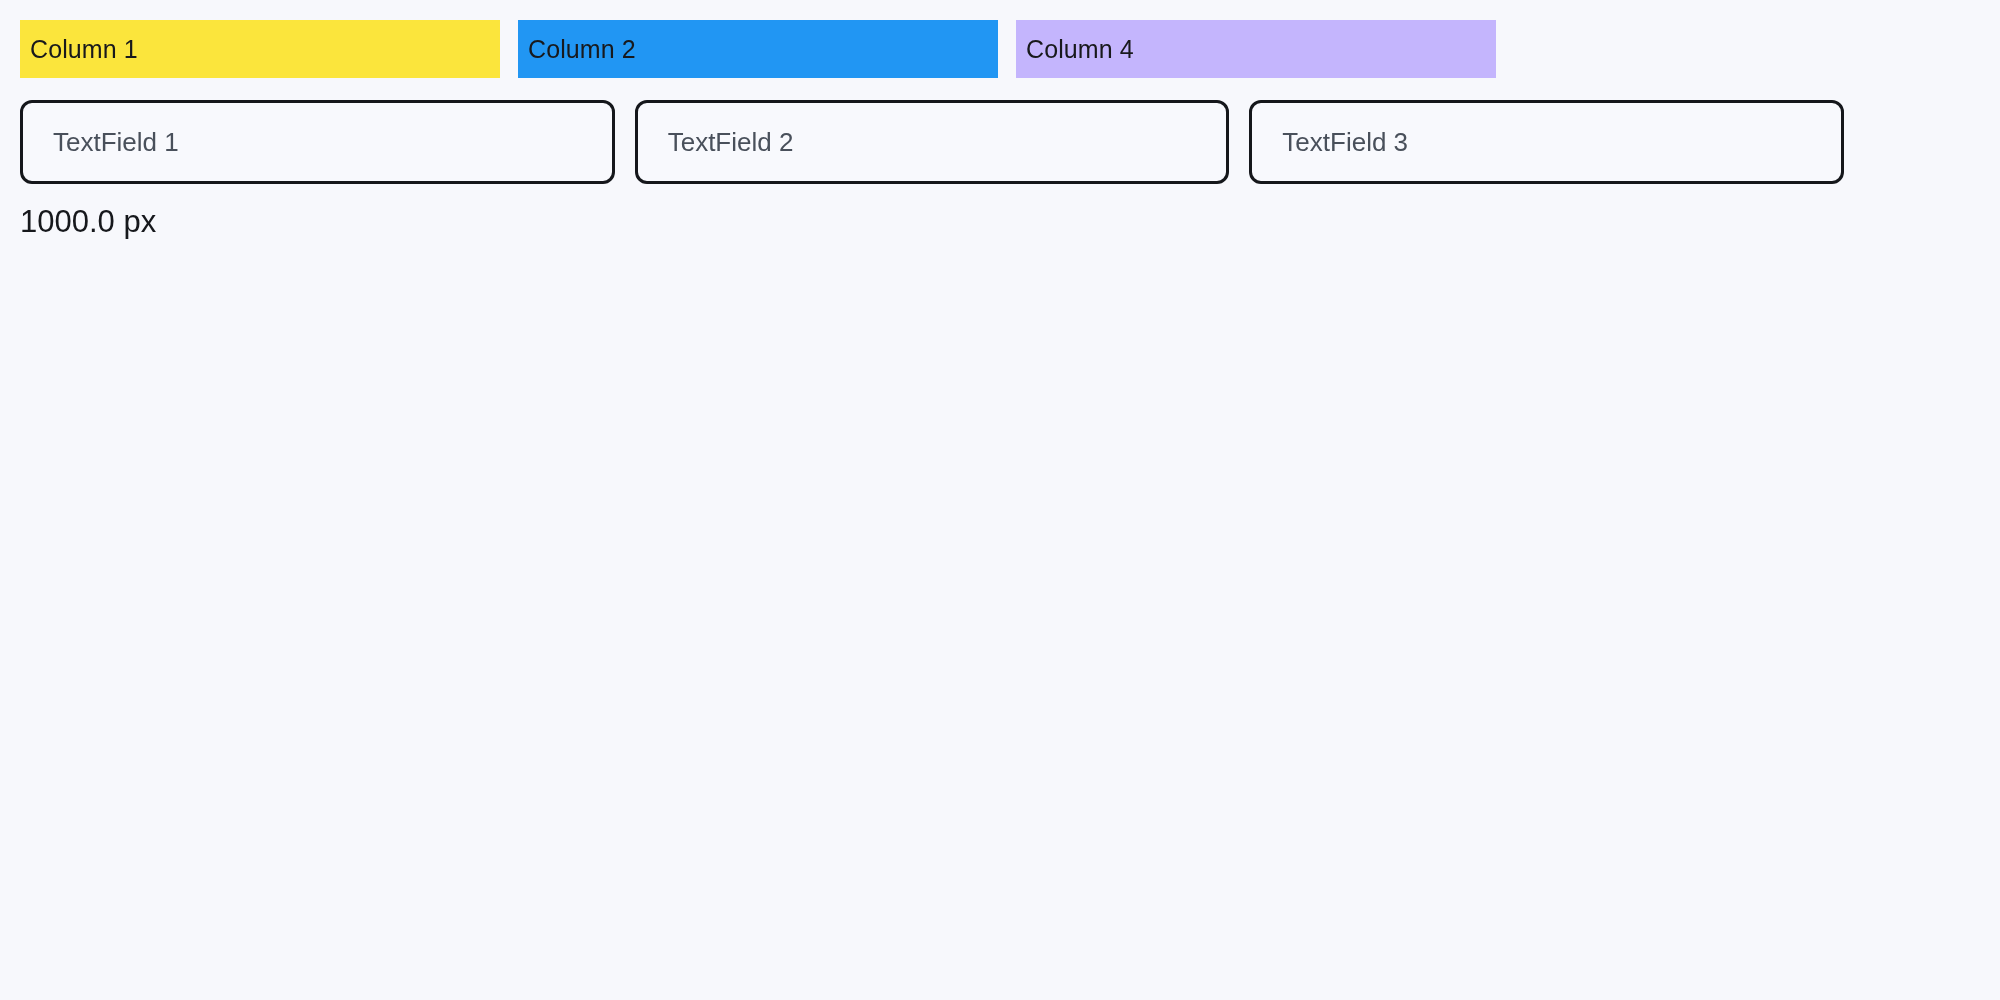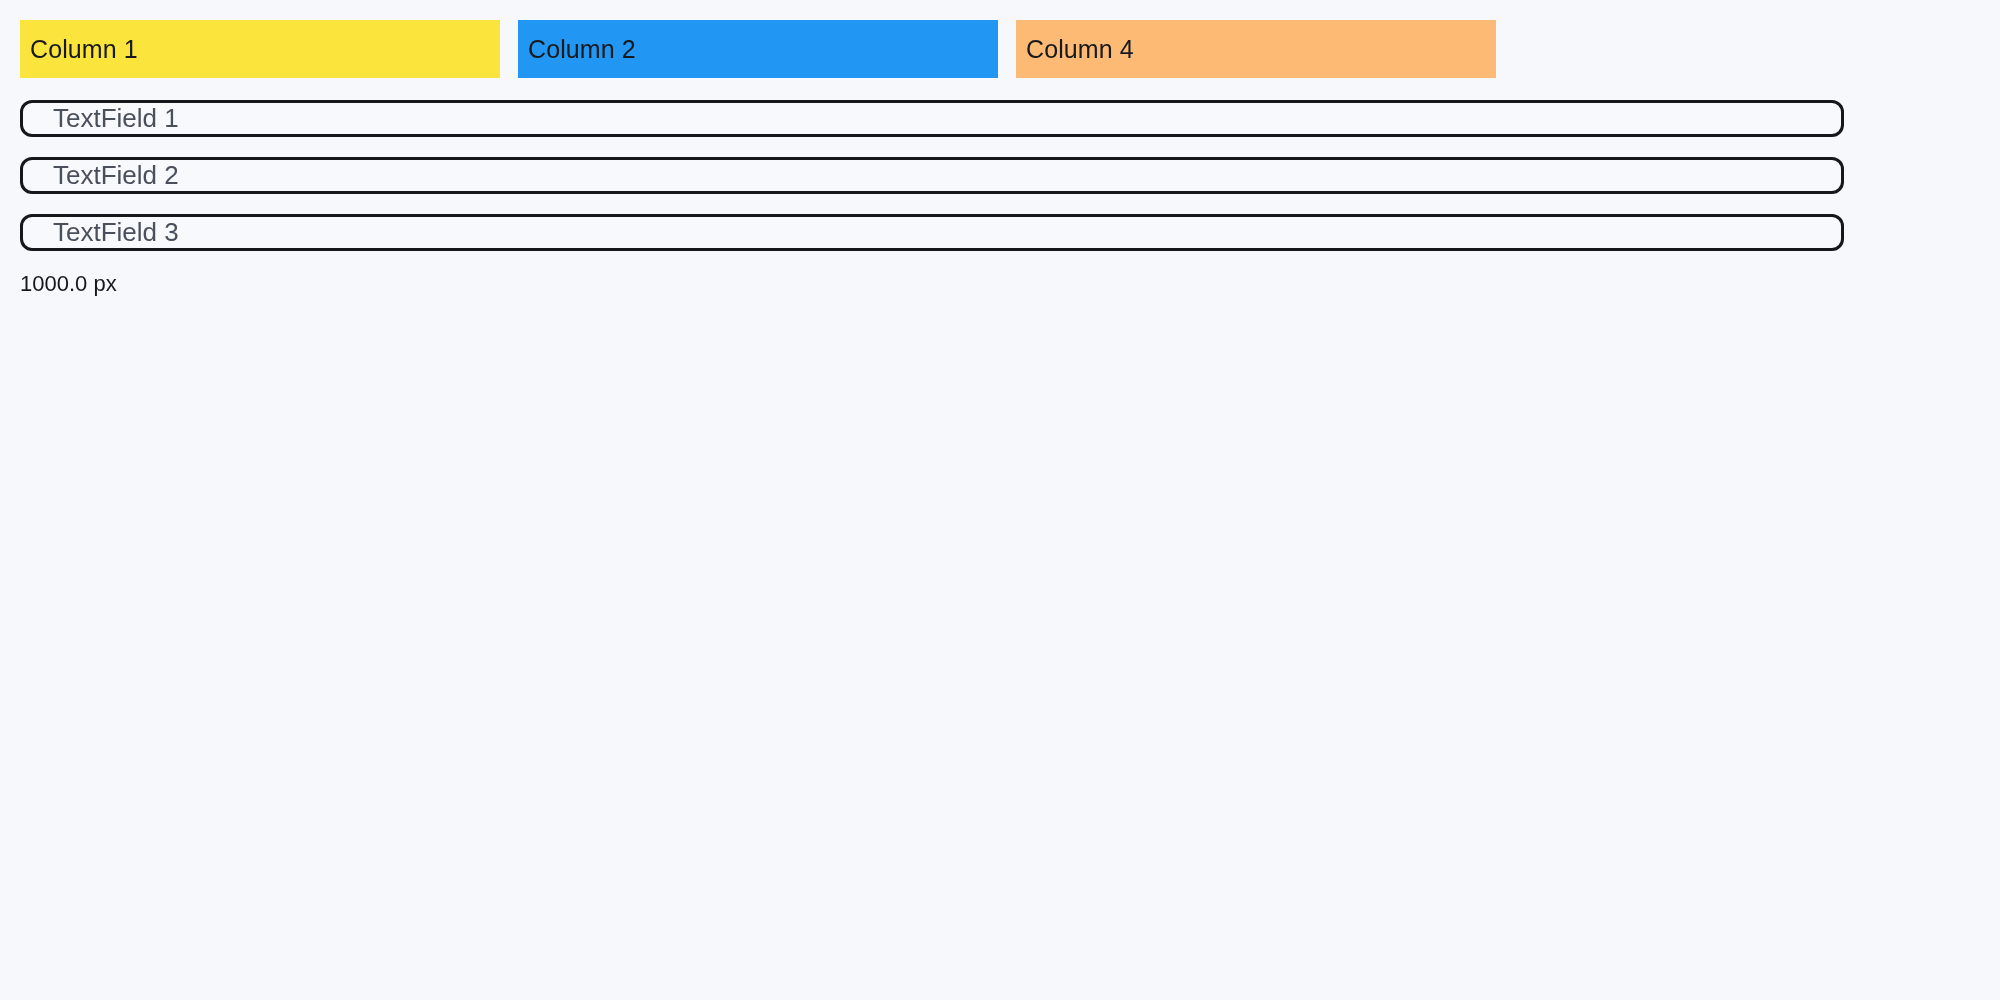--- a/index.html
+++ b/index.html
@@ -40,21 +40,21 @@
     color: #18191c;
     font-size: 25px;
     line-height: 1;
     letter-spacing: 0.1px;
     white-space: nowrap;
   }
 
   
   .fields-row {
     display: flex;
-    flex-direction: column;
+    flex-direction: row;
     gap: 20px;
     margin-top: 22px;
     width: 1824px;
   }
   .textfield {
     flex: 1 1 0;
     height: 84px;
     display: flex;
     align-items: center;
     padding: 0 0 0 30px;
@@ -66,35 +66,35 @@
     font-size: 26px;
     color: #49505b;
     white-space: nowrap;
     overflow: hidden;
   }
   .textfield::placeholder { color: #49505b; opacity: 1; }
 
   
   .size-label {
     margin-top: 22px;
-    font-size: 22px;
+    font-size: 31px;
     color: #16181c;
     line-height: 1;
     white-space: nowrap;
   }
 </style>
 </head>
 <body style="background: rgb(247, 248, 252);">
 
 <div id="app-root">
 
   <div class="columns-row">
     <div class="column-block" style="background-color: rgb(251, 229, 60); color: rgb(24, 25, 28);">Column 1</div>
     <div class="column-block" style="background-color: rgb(33, 150, 243); color: rgb(24, 25, 28);">Column 2</div>
-    <div class="column-block" style="background-color: #fdba74; color: rgb(24, 25, 28);">Column 4</div>
+    <div class="column-block" style="background-color: #c4b5fd; color: rgb(24, 25, 28);">Column 4</div>
   </div>
 
   <div class="fields-row">
     <input class="textfield" type="text" placeholder="TextField 1" style="border-color: rgb(21, 23, 27); color: rgb(73, 80, 91);">
     <input class="textfield" type="text" placeholder="TextField 2" style="border-color: rgb(21, 23, 27); color: rgb(73, 80, 91);">
     <input class="textfield" type="text" placeholder="TextField 3" style="border-color: rgb(21, 23, 27); color: #0369a1;">
   </div>
 
   <div class="size-label">1000.0 px</div>
 

